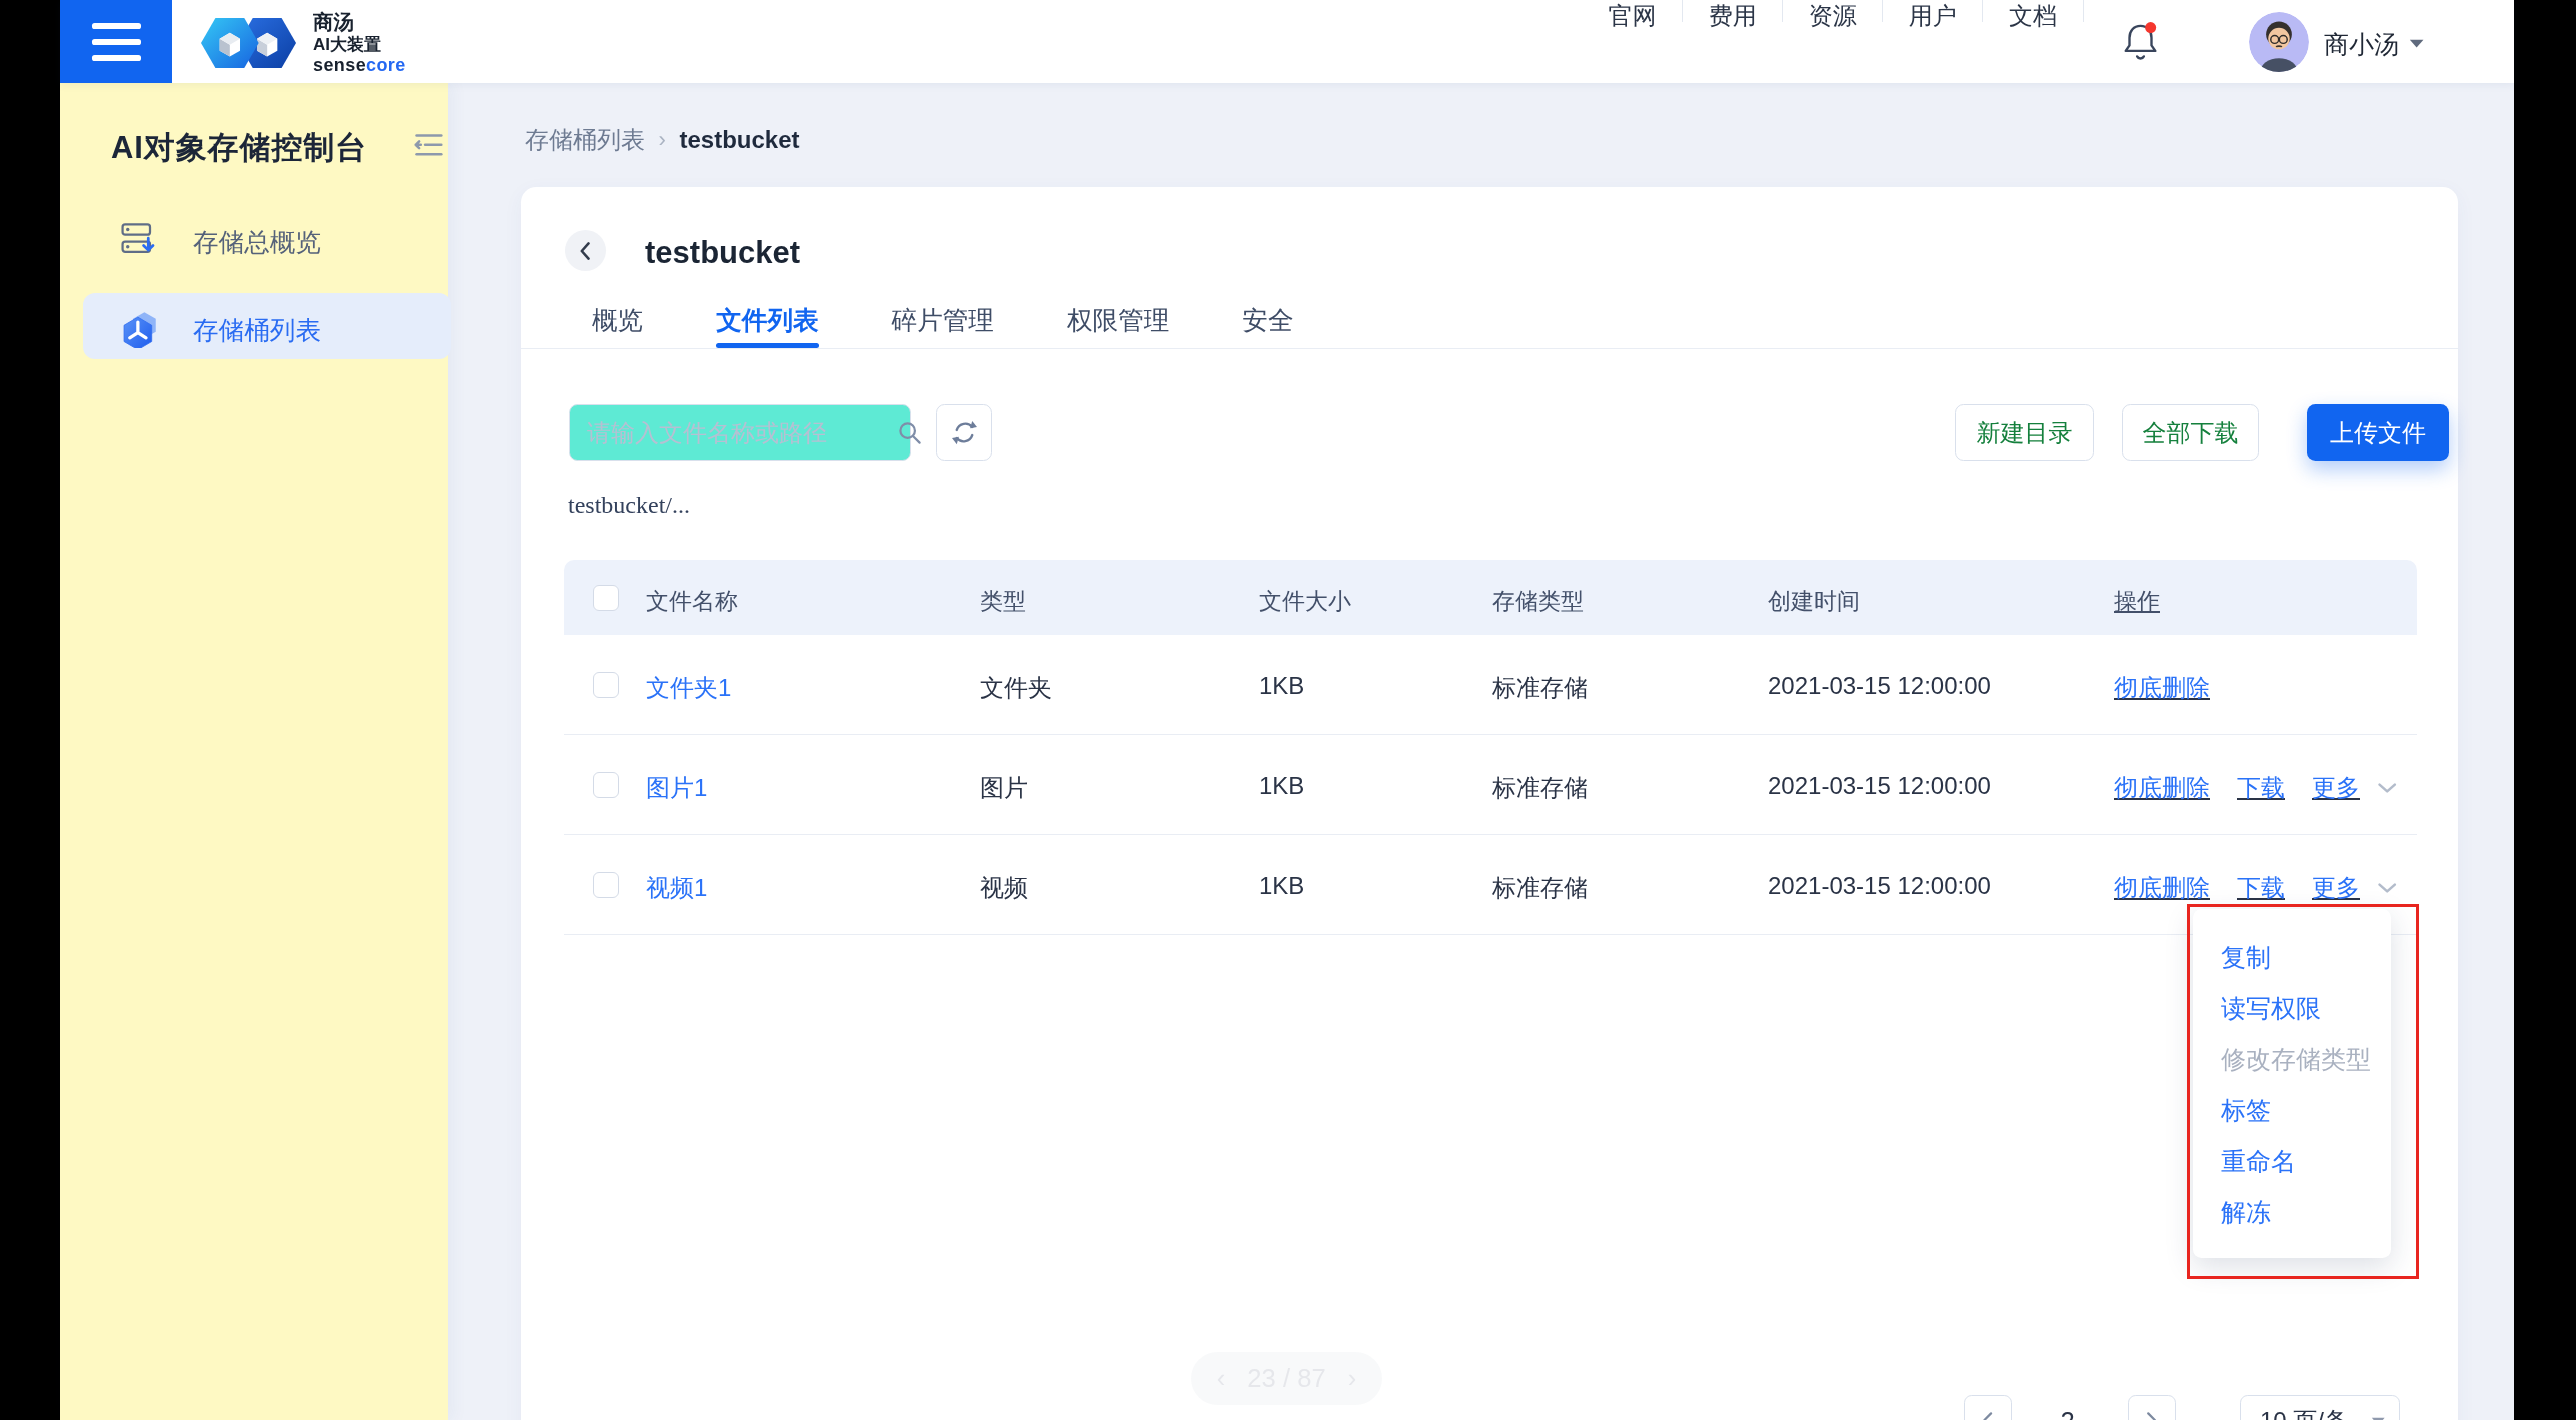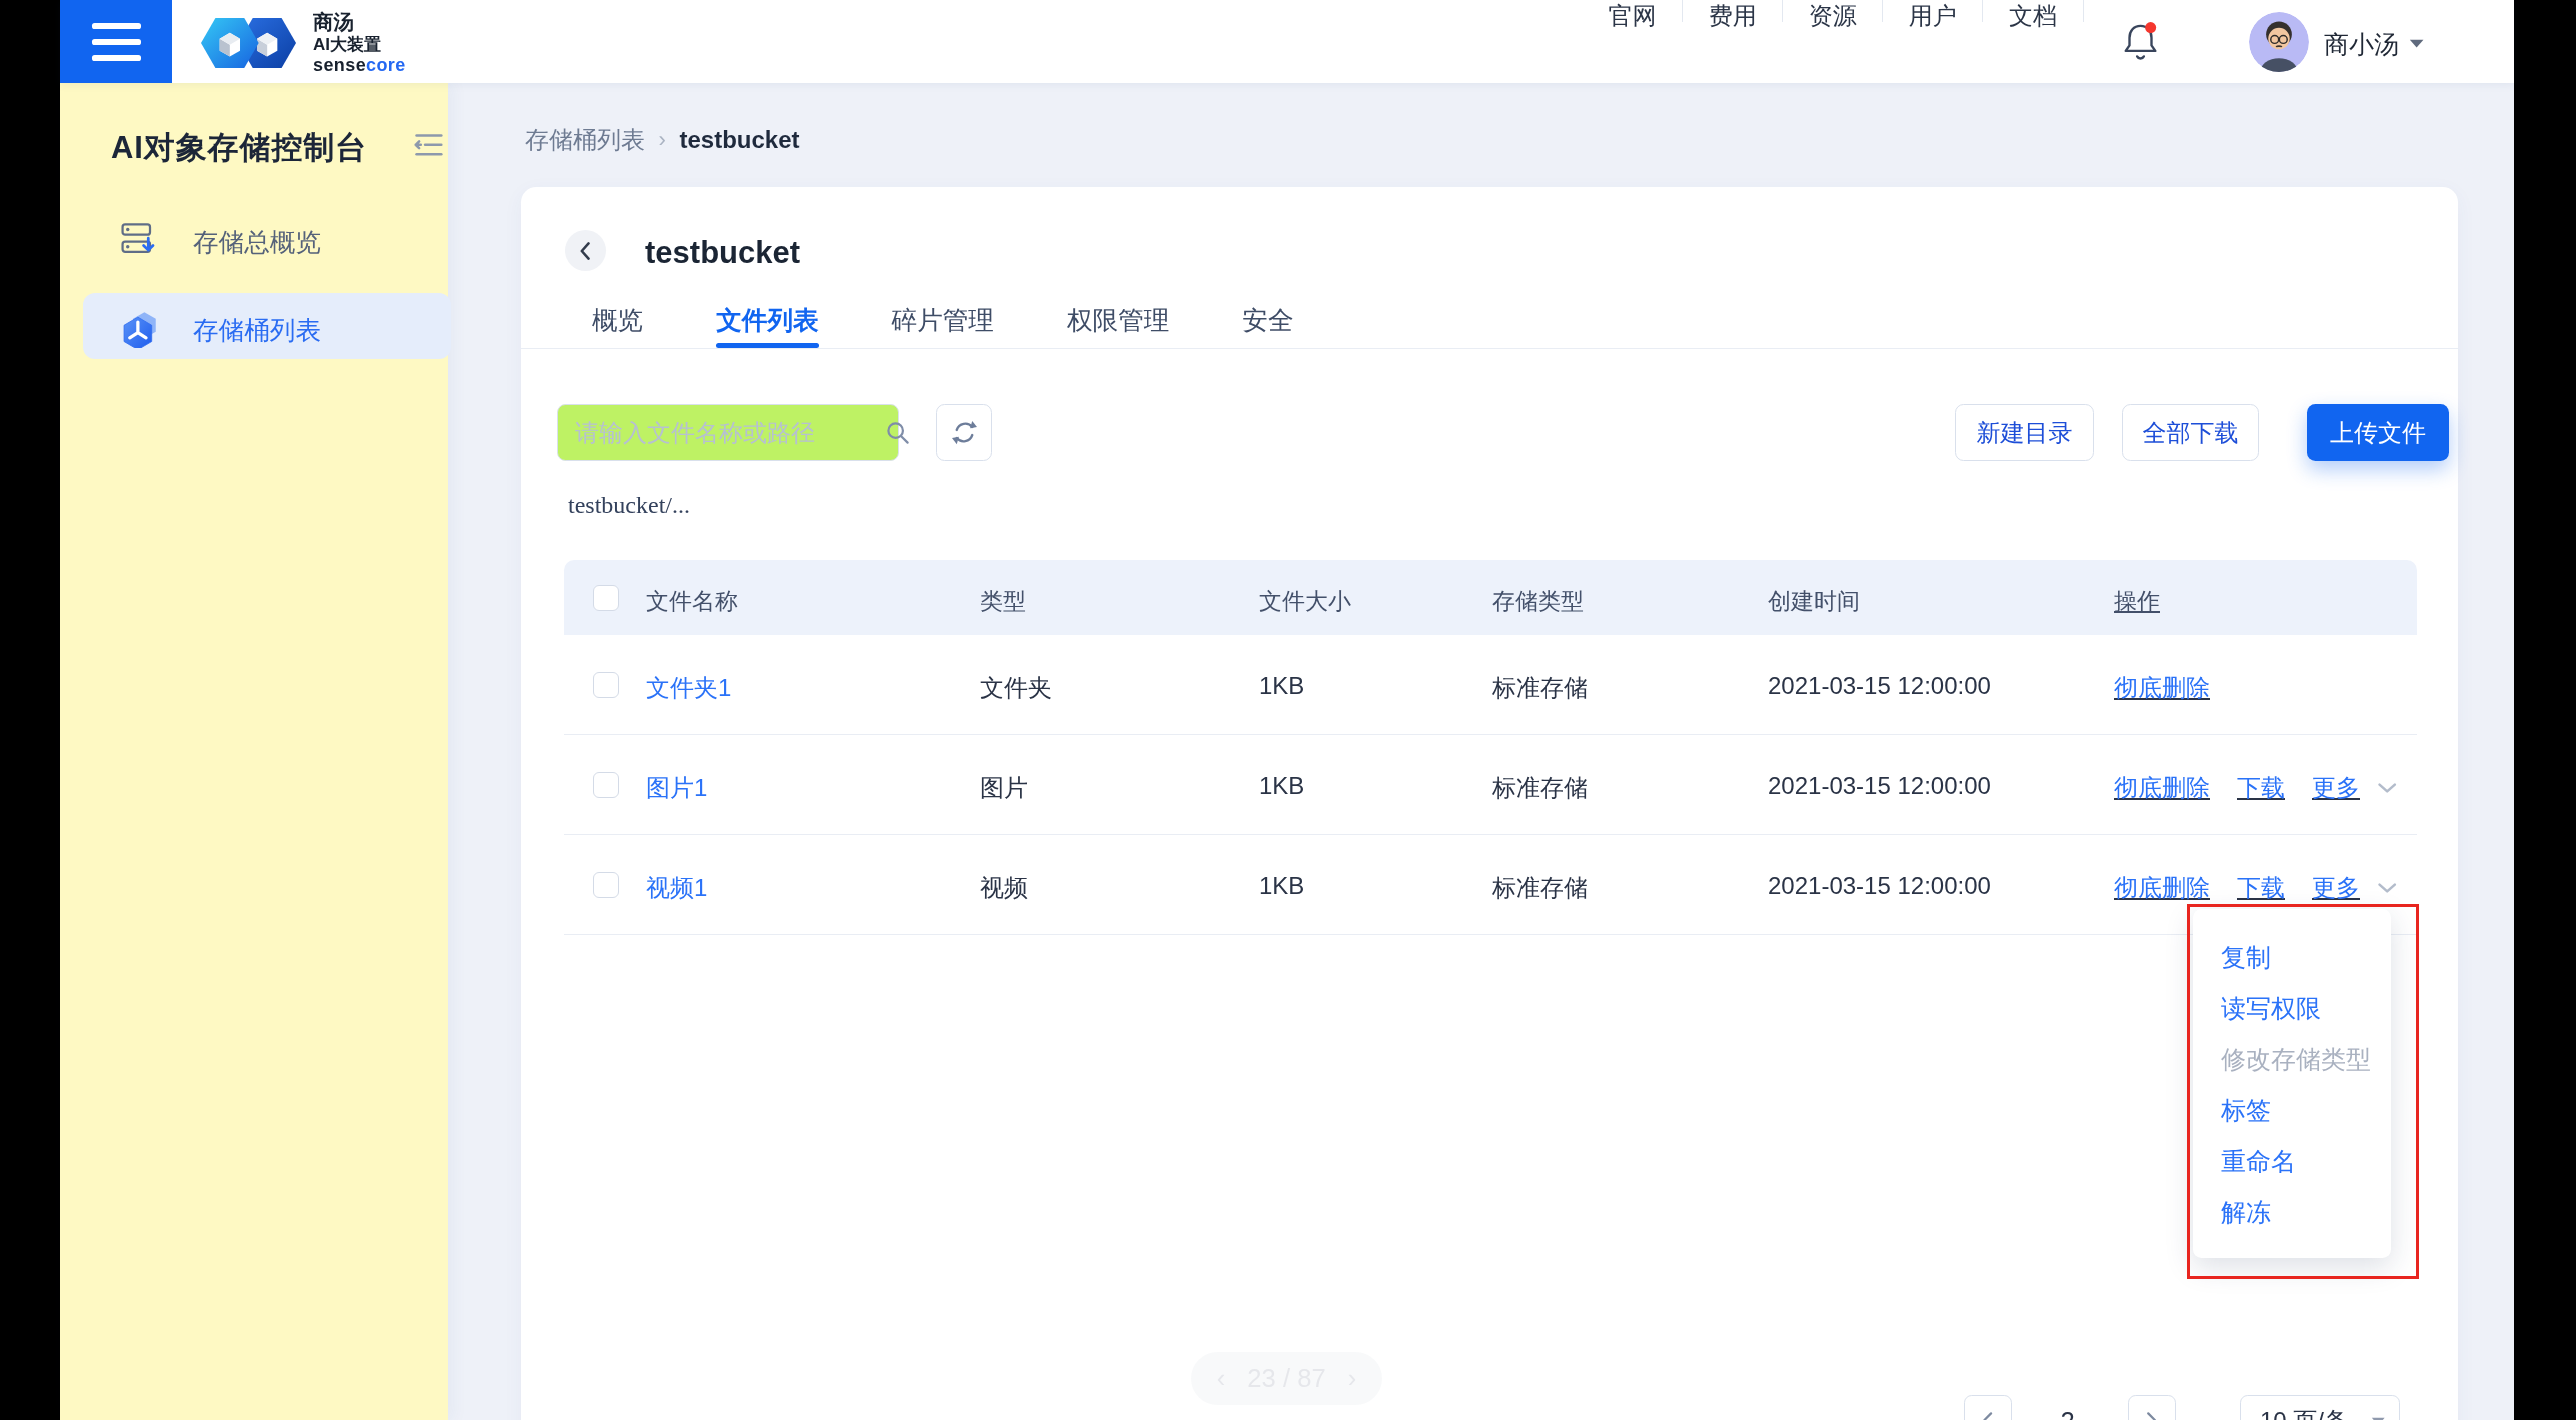--- a/index.html
+++ b/index.html
@@ -55,31 +55,31 @@
         box-shadow:0 5.1px 20.4px rgba(50,80,150,.05);}
   .back-btn{position:absolute;left:44px;top:43px;width:41px;height:41px;border-radius:50%;background:#f0f2f6;
             display:flex;align-items:center;justify-content:center;cursor:pointer;}
   .card-title{position:absolute;left:124px;top:48px;font-size:31px;font-weight:bold;color:#1b2534;}
   .tabs{position:absolute;left:71px;top:112px;height:49px;display:flex;gap:73px;}
   .tab{position:relative;font-size:25.6px;color:#3e4c66;line-height:43px;cursor:pointer;white-space:nowrap;}
   .tab.active{color:var(--primary);font-weight:bold;}
   .tab.active::after{content:"";position:absolute;left:0;right:0;bottom:0;height:5.1px;border-radius:2.6px;background:var(--primary);}
   .card-divider{position:absolute;left:0;right:0;top:161px;height:0.9px;background:#e9edf4;}
 
-  .search-box{position:absolute;left:36px;top:217px;width:342px;height:57px;border:1.7px solid #d9e0ec;border-radius:8.5px;
-              background:#bef264;display:flex;align-items:center;}
+  .search-box{position:absolute;left:48px;top:217px;width:342px;height:57px;border:1.7px solid #d9e0ec;border-radius:8.5px;
+              background:#5eead4;display:flex;align-items:center;}
   .search-box input{border:none;outline:none;flex:1;margin-left:17px;font-size:24px;color:#33415c;background:transparent;
                     font-family:inherit;}
   .search-box input::placeholder{color:#b6c0d2;}
   .search-box .s-icon{margin-right:13.6px;display:flex;cursor:pointer;}
   .refresh-btn{position:absolute;left:415px;top:217px;width:56px;height:57px;border:1.7px solid #d9e0ec;border-radius:8.5px;
                background:#fff;display:flex;align-items:center;justify-content:center;cursor:pointer;}
   .btn{position:absolute;top:217px;height:57px;border-radius:8.5px;font-size:24px;display:flex;align-items:center;
        justify-content:center;cursor:pointer;white-space:nowrap;}
-  .btn.outline{border:1.7px solid #d9e0ec;background:#fff;color:#1d4ed8;}
+  .btn.outline{border:1.7px solid #d9e0ec;background:#fff;color:#15803d;}
   .btn.primary{background:var(--primary);color:#fff;box-shadow:0 8.5px 20.4px rgba(17,101,240,.32);margin-left:24px;}
   .btn-newdir{left:1434px;width:139px;}
   .btn-downall{left:1601px;width:137px;}
   .btn-upload{left:1762px;width:142px;}
 
   .path-label{position:absolute;left:47px;top:305px;font-size:24px;color:#33415c;font-family:Liberation Serif, serif;}
 
   .table{position:absolute;left:43px;top:373px;width:1853px;}
   .thead{position:relative;height:75px;background:var(--header_bg);border-radius:10.2px 10.2px 0 0;}
   .trow{position:relative;height:100px;border-bottom:0.9px solid #e9edf4;background:#fff;}

